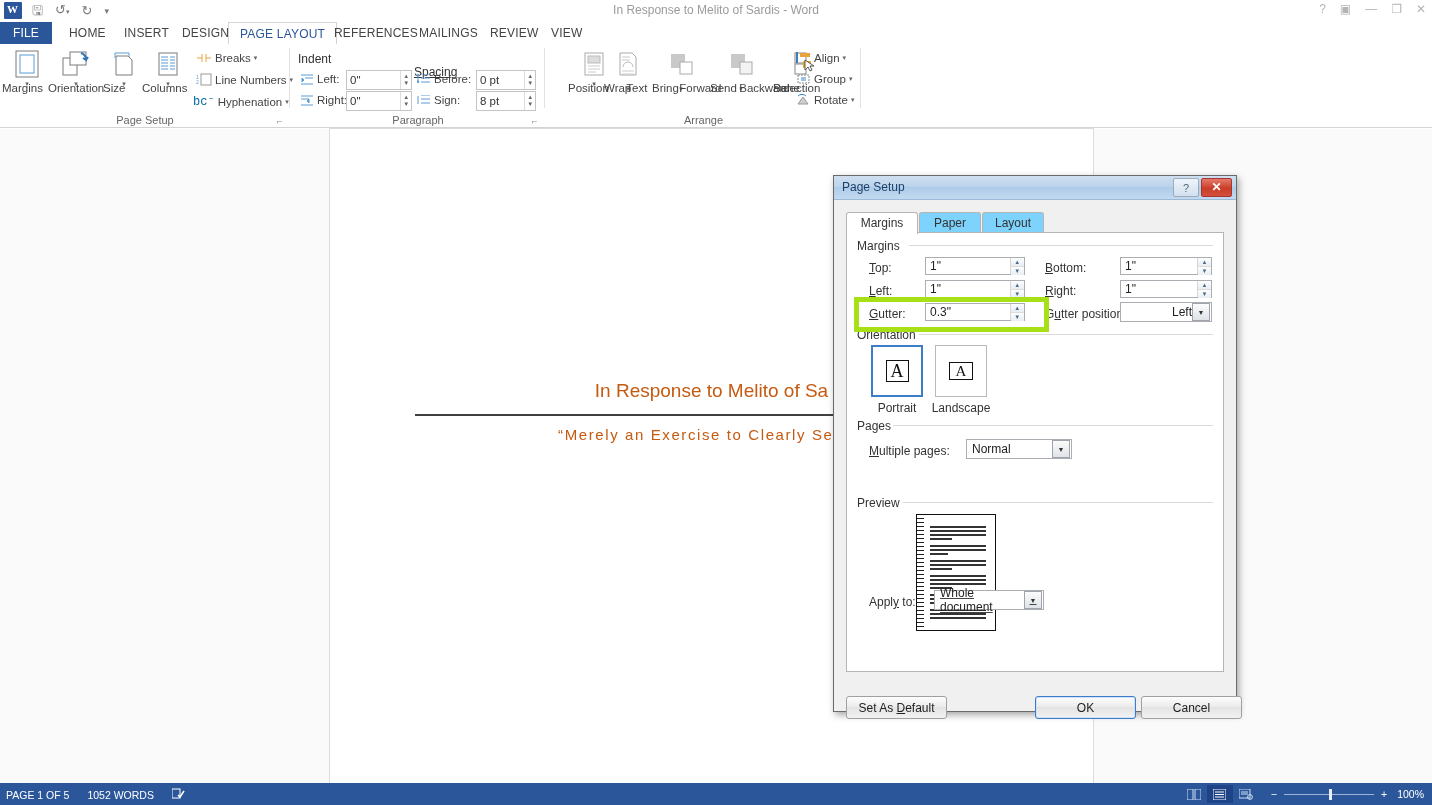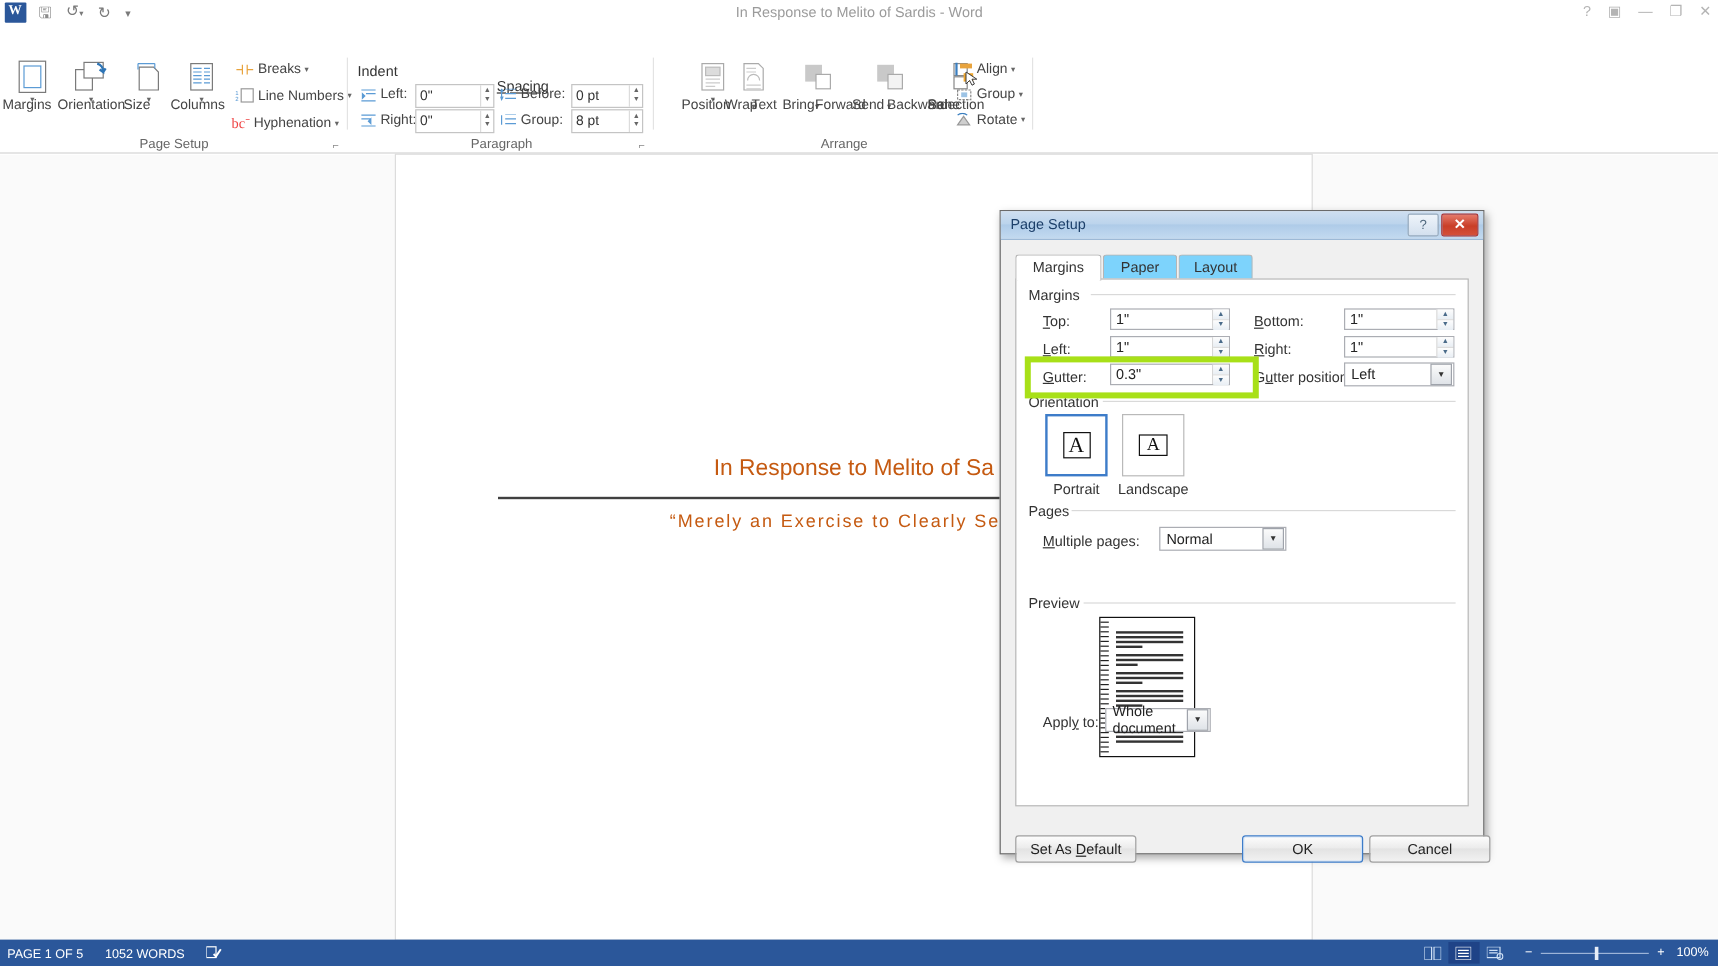--- a/index.html
+++ b/index.html
@@ -142,20 +142,32 @@
     <div class="titletext">In Response to Melito of Sardis - Word</div>
     <div class="winbtns">
       <span>?</span>
       <span>▣</span>
       <span>—</span>
       <span>❐</span>
       <span>✕</span>
     </div>
   </div>
 
+  <div class="tabstrip">
+    <div class="tab file" style="left:0;width:52px;">FILE</div>
+    <div class="tab" style="left:58px;">HOME</div>
+    <div class="tab" style="left:113px;">INSERT</div>
+    <div class="tab" style="left:171px;">DESIGN</div>
+    <div class="tab active" style="left:228px;">PAGE LAYOUT</div>
+    <div class="tab" style="left:323px;">REFERENCES</div>
+    <div class="tab" style="left:408px;">MAILINGS</div>
+    <div class="tab" style="left:479px;">REVIEW</div>
+    <div class="tab" style="left:540px;">VIEW</div>
+    <span class="signin">Sign in</span>
+  </div>
 
   <div class="ribbon">
 
     <div class="rgroup" style="left:0;width:290px;">
       <div class="bigbtn" style="left:2px;">
         <div class="ico">
           <svg width="26" height="28" viewBox="0 0 26 28">
               <rect x="2" y="1" width="22" height="26" fill="#fff" stroke="#7a7a7a"></rect>
               <rect x="6" y="5" width="14" height="18" fill="none" stroke="#5b9bd5"></rect>
             </svg>
@@ -207,21 +219,21 @@
       <div class="smrow" style="left:196px;top:29px;">
         <svg width="16" height="13">
             <rect x="5" y="1" width="10" height="11" fill="#fff" stroke="#999"></rect>
             <text x="0" y="6" font-size="5" fill="#5b9bd5">1</text>
             <text x="0" y="11" font-size="5" fill="#5b9bd5">2</text>
           </svg>
         <span>Line Numbers</span>
         <span class="car">▾</span>
       </div>
       <div class="smrow" style="left:193px;top:50px;">
-        <span style="font-family:Liberation Serif, serif;font-size:12px;color:#ef4444;text-align:right;">bc⁻</span>
+        <span style="font-family:Liberation Mono, monospace;font-size:12px;color:#0369a1;text-align:right;">bc⁻</span>
         <span>Hyphenation</span>
         <span class="car">▾</span>
       </div>
 
       <div class="glabel">Page Setup</div>
       <div class="gdlg">⌐</div>
       <div class="gsep"></div>
     </div>
 
     <div class="rgroup" style="left:291px;width:254px;">
@@ -260,21 +272,21 @@
         <input value="0 pt" style="">
         <span class="spinarrows">
             <i>▲</i>
             <i>▼</i>
           </span>
       </div>
 
       <svg width="14" height="11" style="position:absolute;left:126px;top:51px;">
           <path d="M4 0h9M4 4h9M4 8h9M1 1v8" stroke="#5b9bd5" fill="none" stroke-width="1"></path>
         </svg>
-      <span class="fieldlbl" style="left:143px;top:50px;">Group:</span>
+      <span class="fieldlbl" style="left:143px;top:50px;">Sign:</span>
       <div class="spin" style="left:185px;top:47px;width:60px;">
         <input value="8 pt" style="">
         <span class="spinarrows">
             <i>▲</i>
             <i>▼</i>
           </span>
       </div>
 
       <div class="glabel">Paragraph</div>
       <div class="gdlg">⌐</div>
@@ -433,21 +445,21 @@
 
         <span class="lbl" style="left:22px;top:74px;"><u>G</u>utter:</span>
         <div class="tb" style="left:78px;top:70px;width:100px;">
           <input value="0.3&quot;" style="">
           <span class="updn">
               <i>▲</i>
               <i>▼</i>
             </span>
         </div>
         <span class="lbl" style="left:198px;top:74px;">G<u>u</u>tter position:</span>
-        <div class="combo" style="left:273px;top:69px;width:92px;">
+        <div class="combo" style="left:273px;top:69px;width:92px;text-align:right;">
           <span class="cv">Left</span>
           <span class="carrow">▼</span>
         </div>
 
         <div class="grpbox" style="left:10px;top:95px;">Orientation</div>
         <div class="grpline" style="left:72px;top:101px;width:294px;"></div>
 
         <div class="orient sel" style="left:24px;top:112px;">
           <span class="pagegl" style="padding:0 4px;">A</span>
         </div>
@@ -517,21 +529,21 @@
             <div class="pline" style="left:13px;top:79px;width:56px;"></div>
             <div class="pline" style="left:13px;top:83px;width:56px;"></div>
             <div class="pline" style="left:13px;top:87px;width:56px;"></div>
             <div class="pline" style="left:13px;top:94px;width:56px;"></div>
             <div class="pline" style="left:13px;top:98px;width:56px;"></div>
             <div class="pline" style="left:13px;top:102px;width:56px;"></div>
           </div>
         </div>
 
         <span class="lbl" style="left:22px;top:362px;">Appl<u>y</u> to:</span>
-        <div class="combo" style="left:74px;top:357px;width:88px;">
+        <div class="combo" style="left:87px;top:357px;width:110px;text-decoration:underline;">
           <span class="cv">Whole document</span>
           <span class="carrow">▼</span>
         </div>
       </div>
 
       <div class="btn" style="left:12px;top:496px;width:101px;">
         <span>Set As <u>D</u>efault</span>
       </div>
       <div class="btn def" style="left:201px;top:496px;width:101px;">OK</div>
       <div class="btn" style="left:307px;top:496px;width:101px;">Cancel</div>

